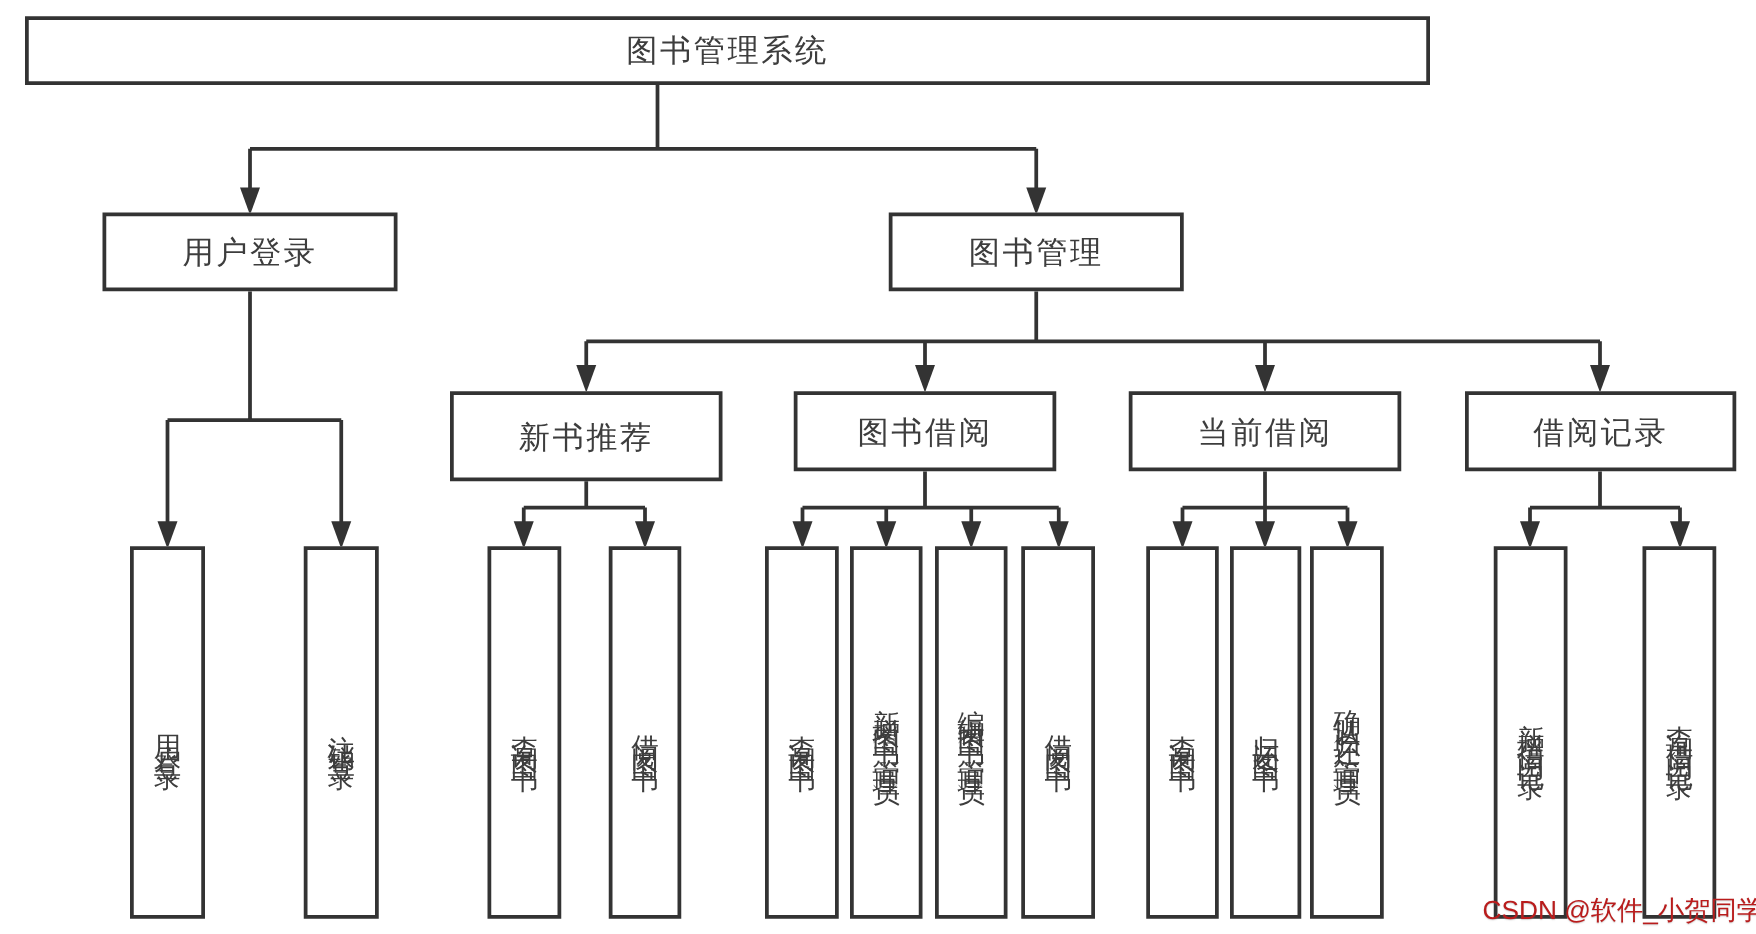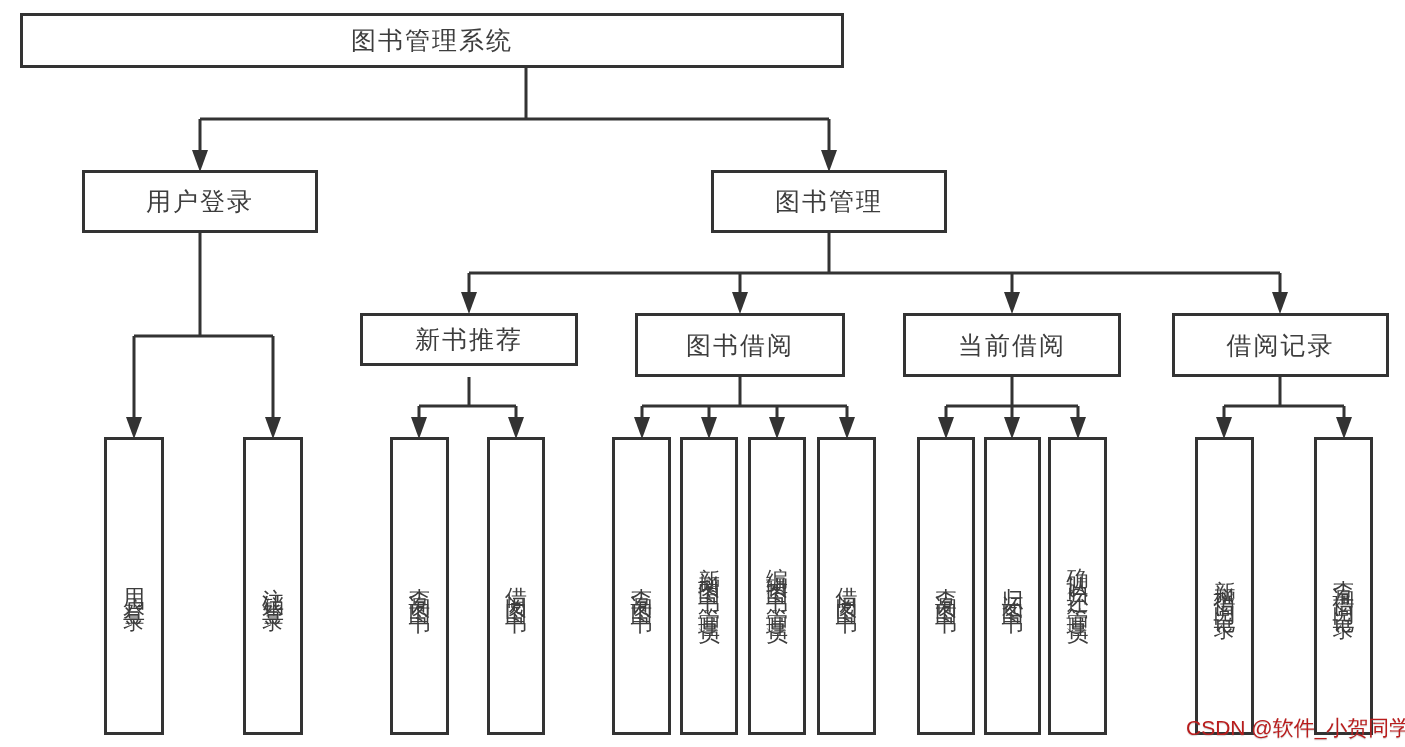--- a/index.html
+++ b/index.html
@@ -41,25 +41,25 @@
   }
   .vnode span {
     writing-mode: vertical-rl;
     text-orientation: mixed;
     font-size: 22px;
     letter-spacing: 8px;
     line-height: 1;
     white-space: nowrap;
   }
   
-  .n-root  { left: 20px;  top: 13px;  width: 824px; height: 55px; }
+  .n-root  { left: 20px;  top: 13px;  width: 1124px; height: 55px; }
   .n-login { left: 82px;  top: 170px; width: 236px;  height: 63px; }
   .n-mgmt  { left: 711px; top: 170px; width: 236px;  height: 63px; }
   
-  .n-rec   { left: 360px;  top: 313px; width: 218px; height: 53px; }
+  .n-rec   { left: 360px;  top: 313px; width: 218px; height: 72px; }
   .n-bor   { left: 635px;  top: 313px; width: 210px; height: 64px; }
   .n-cur   { left: 903px;  top: 313px; width: 218px; height: 64px; }
   .n-rcd   { left: 1172px; top: 313px; width: 217px; height: 64px; }
   
   .leaf { top: 437px; height: 298px; }
   .lf-1a { left: 104px;  width: 60px; }
   .lf-1b { left: 243px;  width: 60px; }
   .lf-2a { left: 390px;  width: 59px; }
   .lf-2b { left: 487px;  width: 58px; }
   .lf-3a { left: 612px;  width: 59px; }

